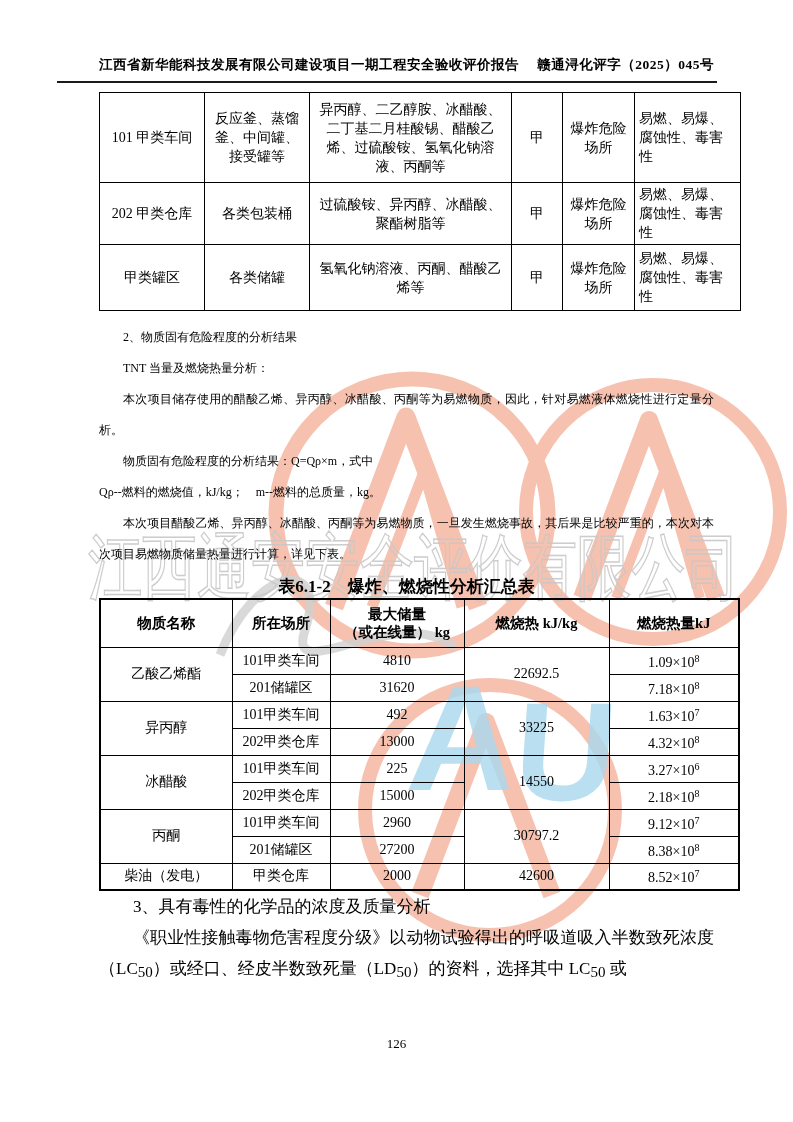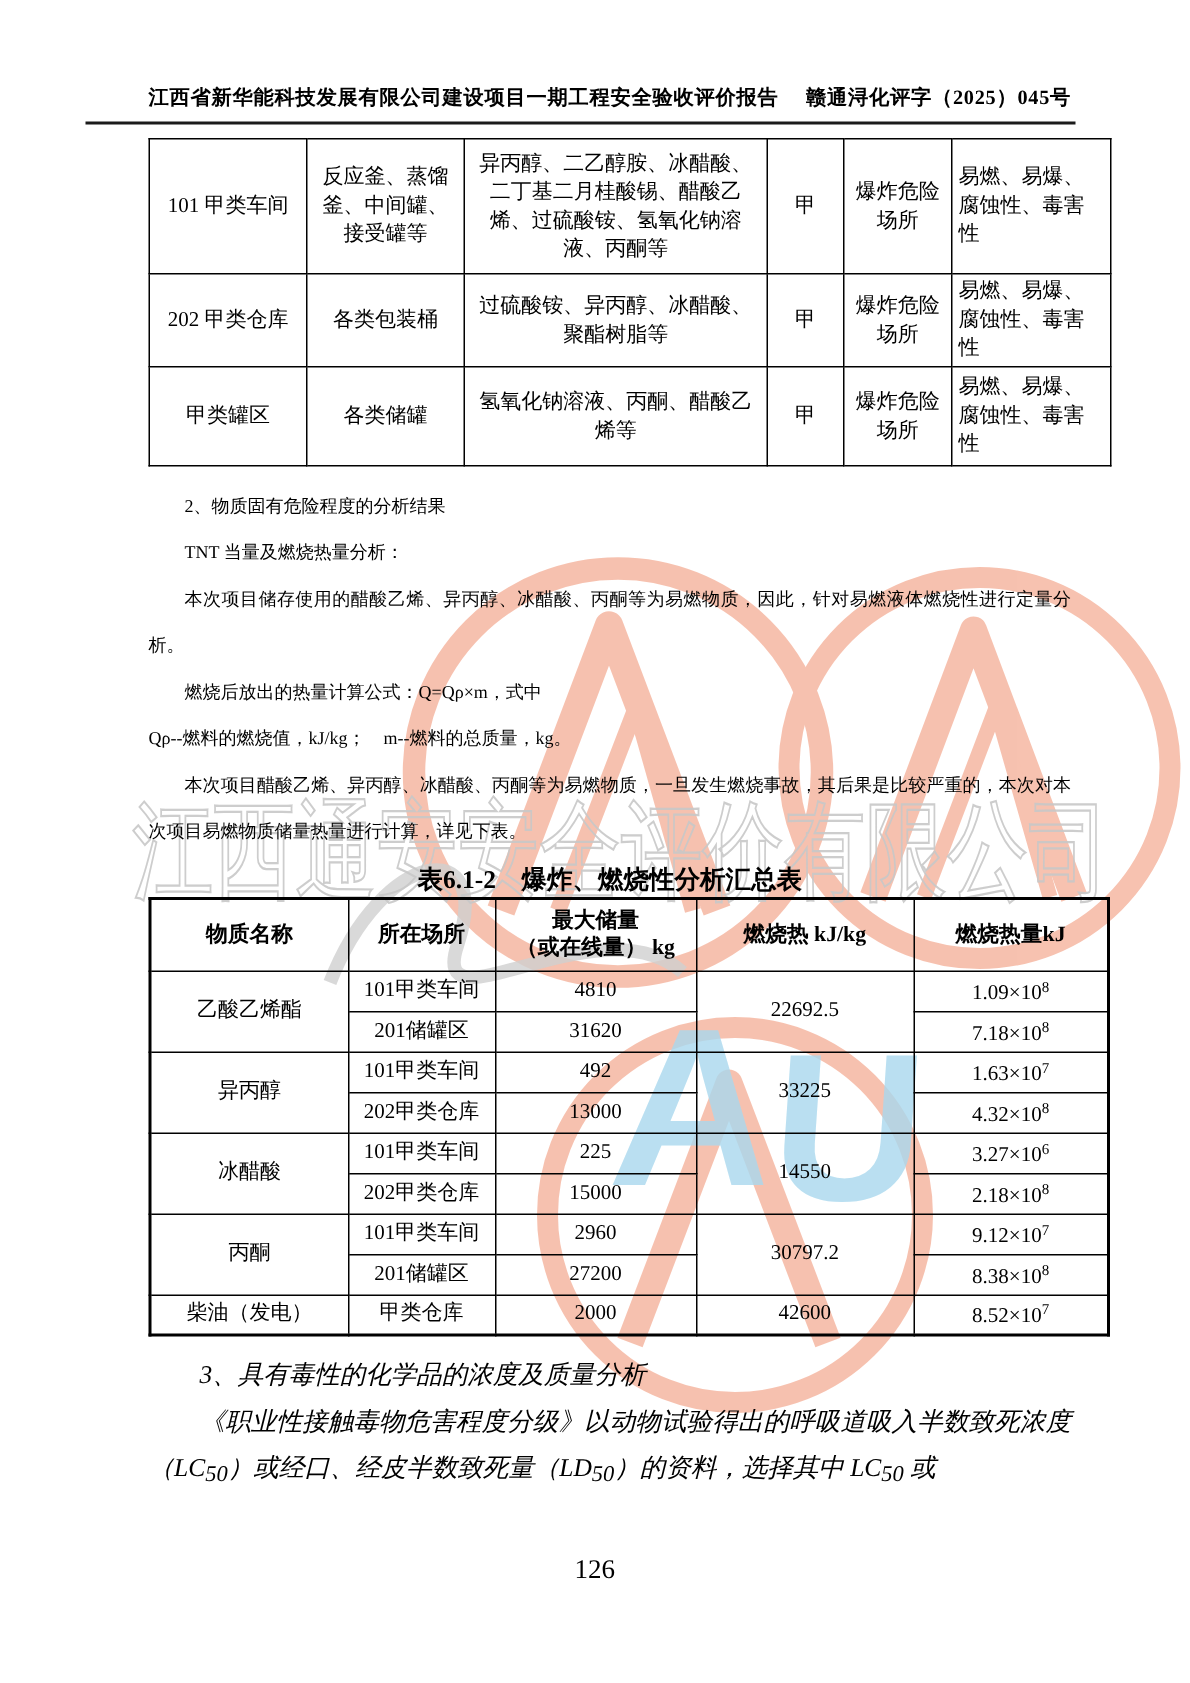--- a/index.html
+++ b/index.html
@@ -33,25 +33,25 @@
   sub { font-size: 15px; vertical-align: -3px; }
   sup { font-size: 10px; vertical-align: 5px; }
   
   .tbl-title { text-align: center; font-weight: bold; font-size: 17px; margin-top: 5px; margin-bottom: 0; }
   .t2 { width: 639px; font-size: 14px; text-align: center; border: 2px solid #000; }
   .t2 th, .t2 td { border: 1px solid #000; padding: 1px 2px; line-height: 18px; vertical-align: middle; }
   .t2 th { font-weight: bold; font-size: 14.5px; }
   .t2 td { height: 27px; }
   .t2 tr.hdr th { height: 48px; }
   
-  .tail { margin-top: 10px; font-size: 17px; line-height: 31px; text-align: justify; font-style: italic; }
+  .tail { font-size: 17px; line-height: 31px; text-align: justify; }
   .tail p { text-indent: 2em; }
   .page-number {
     position: absolute; left: 0; right: 0; top: 1036px;
-    text-align: center; font-size: 18px; z-index: 1;
+    text-align: center; font-size: 13px; z-index: 1;
   }
 </style>
 </head>
 <body>
 
 <div class="page">
 
   <svg class="wm" width="793" height="1122" viewBox="0 0 793 1122">
     <g stroke="#f0906f" fill="none" opacity="0.55">
 
@@ -118,21 +118,21 @@
         <td>爆炸危险场所</td>
         <td style="text-align:left">易燃、易爆、腐蚀性、毒害性</td>
       </tr>
     </tbody>
       </table>
 
     <div class="paras">
       <p>2、物质固有危险程度的分析结果</p>
       <p>TNT 当量及燃烧热量分析：</p>
       <p>本次项目储存使用的醋酸乙烯、异丙醇、冰醋酸、丙酮等为易燃物质，因此，针对易燃液体燃烧性进行定量分析。</p>
-      <p>燃烧后放出的热量计算公式：Q=Qρ×m，式中</p>
+      <p>物质固有危险程度的分析结果：Q=Qρ×m，式中</p>
       <p class="noindent">Qρ--燃料的燃烧值，kJ/kg；　m--燃料的总质量，kg。</p>
       <p>本次项目醋酸乙烯、异丙醇、冰醋酸、丙酮等为易燃物质，一旦发生燃烧事故，其后果是比较严重的，本次对本次项目易燃物质储量热量进行计算，详见下表。</p>
     </div>
 
     <div class="tbl-title">表6.1-2　爆炸、燃烧性分析汇总表</div>
 
     <table class="t2">
       <colgroup>
         <col style="width:132px">
           <col style="width:98px">

